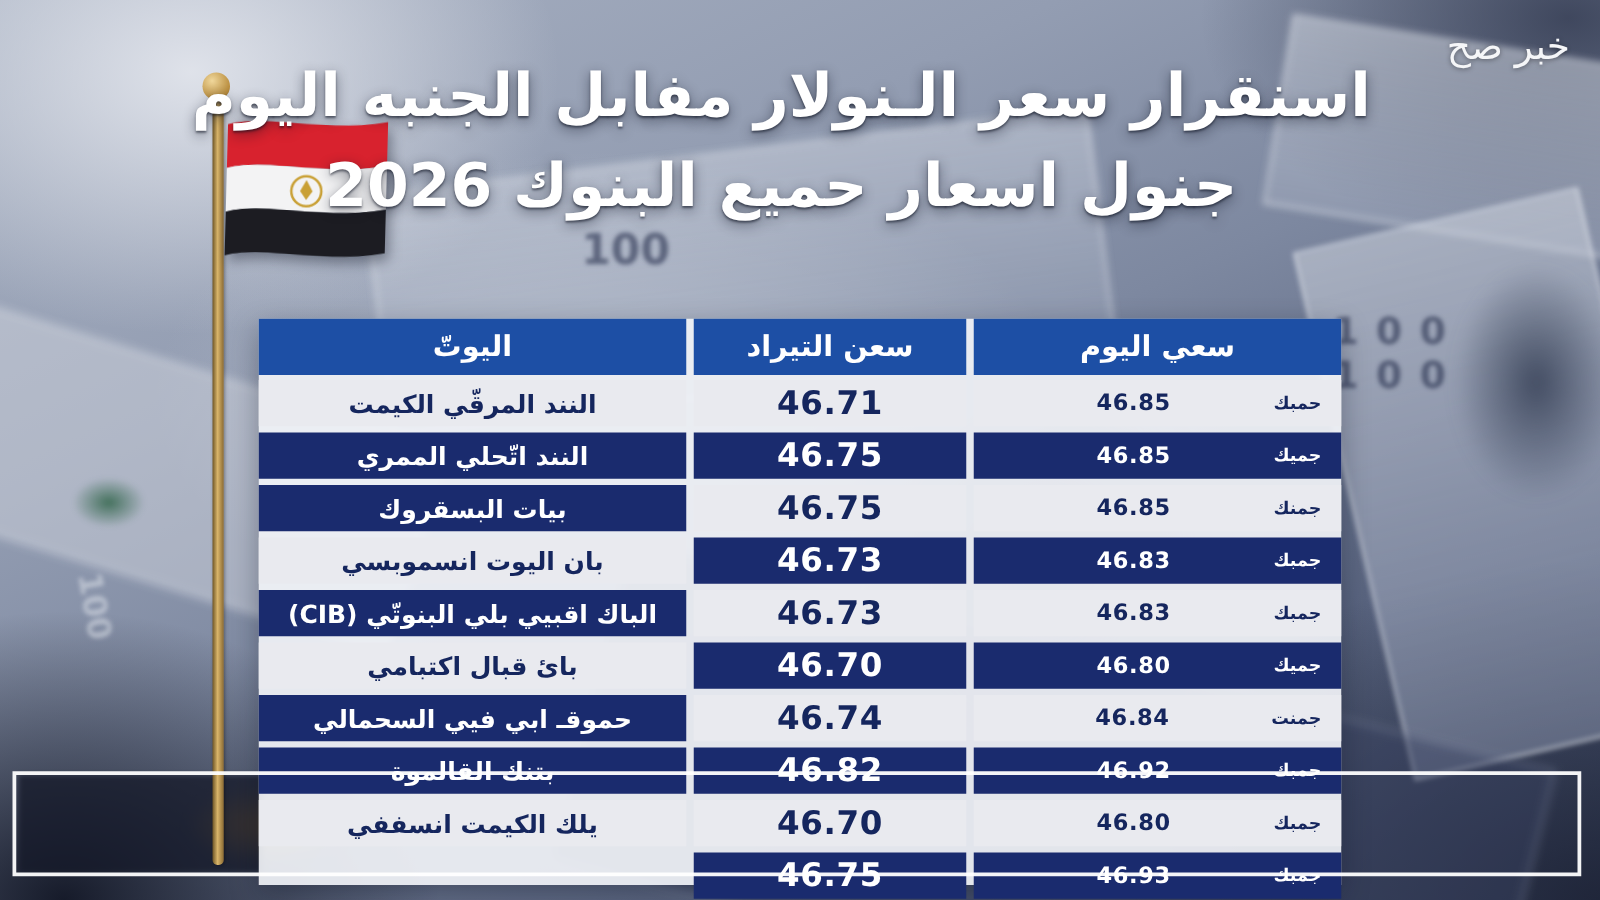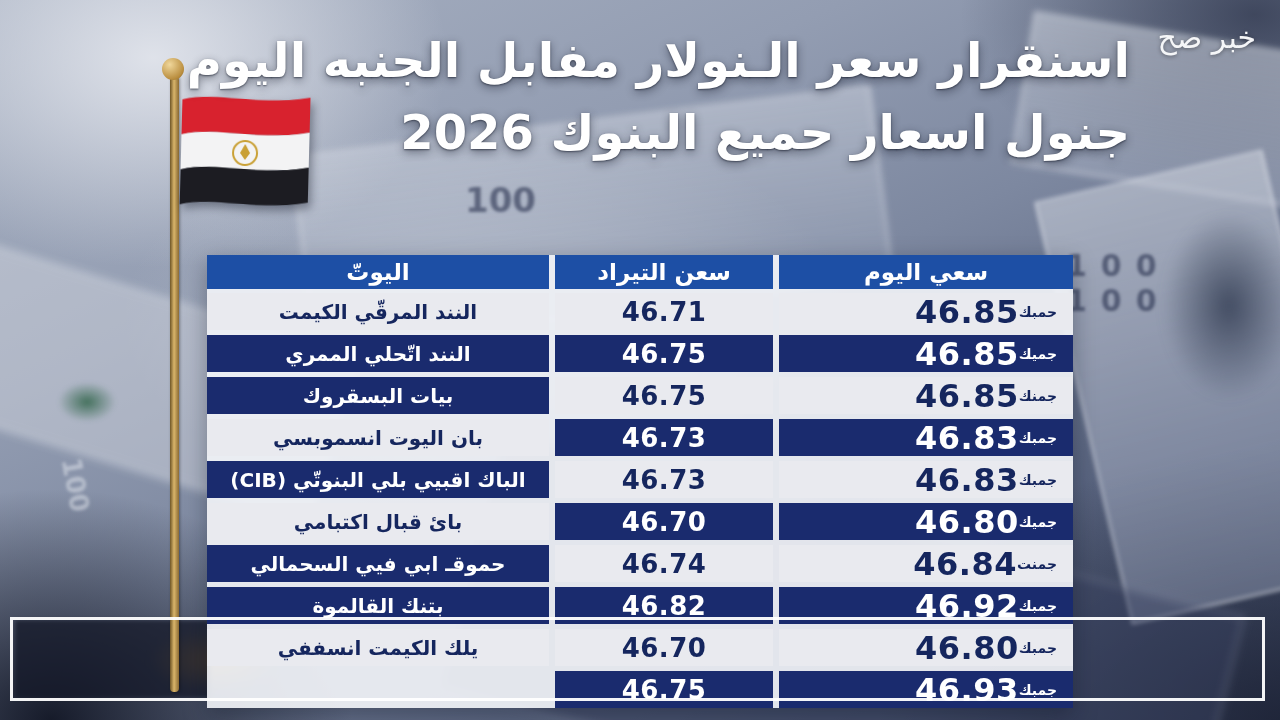--- a/index.html
+++ b/index.html
@@ -37,51 +37,51 @@
          background:radial-gradient(closest-side,rgba(190,140,60,.85),rgba(190,140,60,0));}
   .darkbox{left:15px;top:620px;width:195px;height:78px;filter:blur(2px);background:rgba(20,24,40,.75);}
   .h100{font-weight:bold;color:rgba(25,35,65,.55);filter:blur(1.5px);}
   .h100a{left:465px;top:180px;font-size:34px;}
   .h100b{left:1066px;top:248px;font-size:30px;letter-spacing:14px;}
   .h100c{left:48px;top:470px;font-size:26px;transform:rotate(80deg);color:rgba(230,234,240,.5);}
 
   
   .watermark{position:absolute;top:20px;right:24px;z-index:30;direction:rtl;
              font-size:30px;color:#f5f6f8;text-shadow:0 1px 4px rgba(0,0,0,.4);}
-  .title{position:absolute;top:24px;left:120px;width:1010px;z-index:6;
+  .title{position:absolute;top:41px;left:120px;width:1010px;z-index:6;text-align:center;
          direction:rtl;color:#fff;font-weight:bold;
          text-shadow:0 3px 10px rgba(10,15,30,.45),0 1px 2px rgba(10,15,30,.55);}
   .title .line{font-size:48px;line-height:72px;white-space:nowrap;}
 
   
   .pole{position:absolute;left:170px;top:76px;width:9px;height:616px;z-index:5;border-radius:4px;
         background:linear-gradient(90deg,#6e5526,#d9b56a 45%,#8a6a33);box-shadow:1px 0 3px rgba(0,0,0,.35);}
   .pole-ball{position:absolute;left:162px;top:58px;width:22px;height:22px;border-radius:50%;z-index:5;
         background:radial-gradient(circle at 35% 30%,#f0d79b,#b98d3e 70%,#7a5c26);}
   .flagcloth{position:absolute;left:181px;top:94px;z-index:5;transform:rotate(1.5deg);
         filter:drop-shadow(3px 5px 5px rgba(10,15,30,.4));}
 
   
   .table{position:absolute;left:207px;top:255px;width:866px;height:453px;z-index:10;
          background:rgba(240,242,246,.92);box-shadow:0 8px 22px rgba(10,15,30,.35);}
   .col{position:absolute;top:0;}
   .col-bank {left:0;width:342px;}
   .col-buy  {left:348px;width:218px;}
   .col-today{left:572px;width:294px;}
-  .hcell{height:34px;margin-bottom:4px;background:#1d4fa5;color:#fff;font-weight:bold;
+  .hcell{height:45px;margin-bottom:4px;background:#1d4fa5;color:#fff;font-weight:bold;
          font-size:23px;display:flex;align-items:center;justify-content:center;direction:rtl;}
   .cell{height:37px;margin-bottom:5px;display:flex;align-items:center;justify-content:center;
         direction:rtl;}
   .cell.light{background:#e9eaef;color:#15265e;}
   .cell.dark {background:#1a2b6e;color:#ffffff;}
   .bank-cell{font-size:20px;font-weight:bold;padding:0 10px;white-space:nowrap;overflow:hidden;}
   .buy-cell{font-size:26px;font-weight:bold;letter-spacing:.5px;}
   .today-cell{padding:0 16px;justify-content:flex-start;}
   .today-cell .unit{font-size:14px;font-weight:bold;}
-  .today-cell .num{flex:1;text-align:right;direction:ltr;font-size:32px;font-weight:bold;letter-spacing:.5px;}
+  .today-cell .num{flex:1;text-align:center;direction:ltr;font-size:18px;font-weight:bold;letter-spacing:.5px;}
 
   
   .frame{position:absolute;left:10px;top:617px;width:1249px;height:78px;z-index:20;
          border:3px solid rgba(255,255,255,.95);}
   .caption{position:absolute;left:0;top:649px;width:1280px;z-index:30;text-align:center;
            direction:rtl;font-size:29px;font-weight:bold;color:#0d1b4d;white-space:nowrap;
            text-shadow:-2px -2px 0 #fff,2px -2px 0 #fff,-2px 2px 0 #fff,2px 2px 0 #fff,
                        -2px 0 0 #fff,2px 0 0 #fff,0 -2px 0 #fff,0 2px 0 #fff;}
 </style>
 </head>

